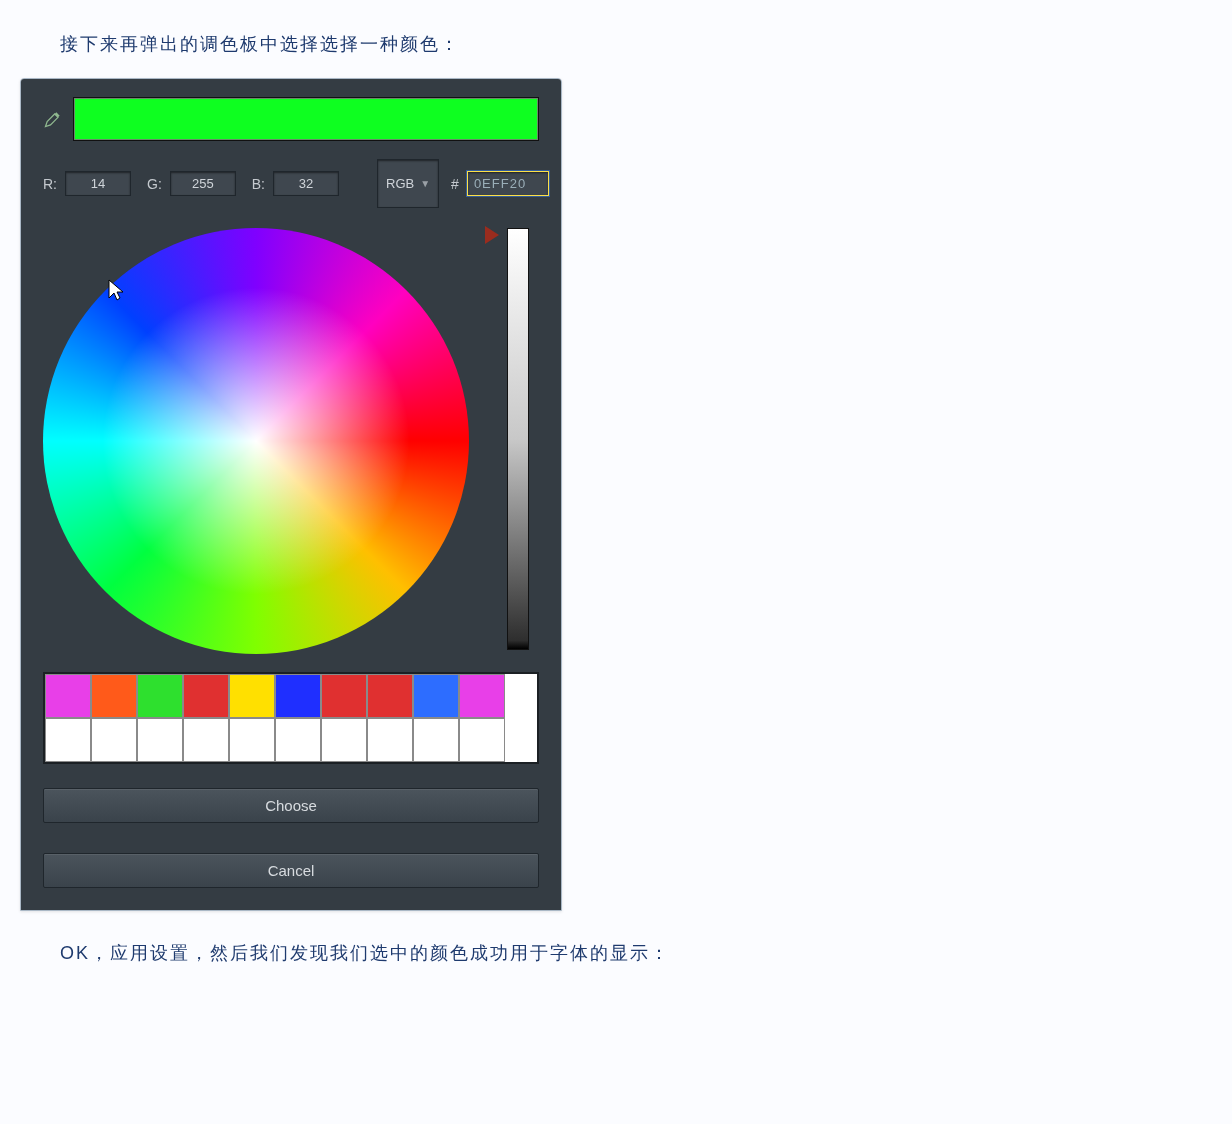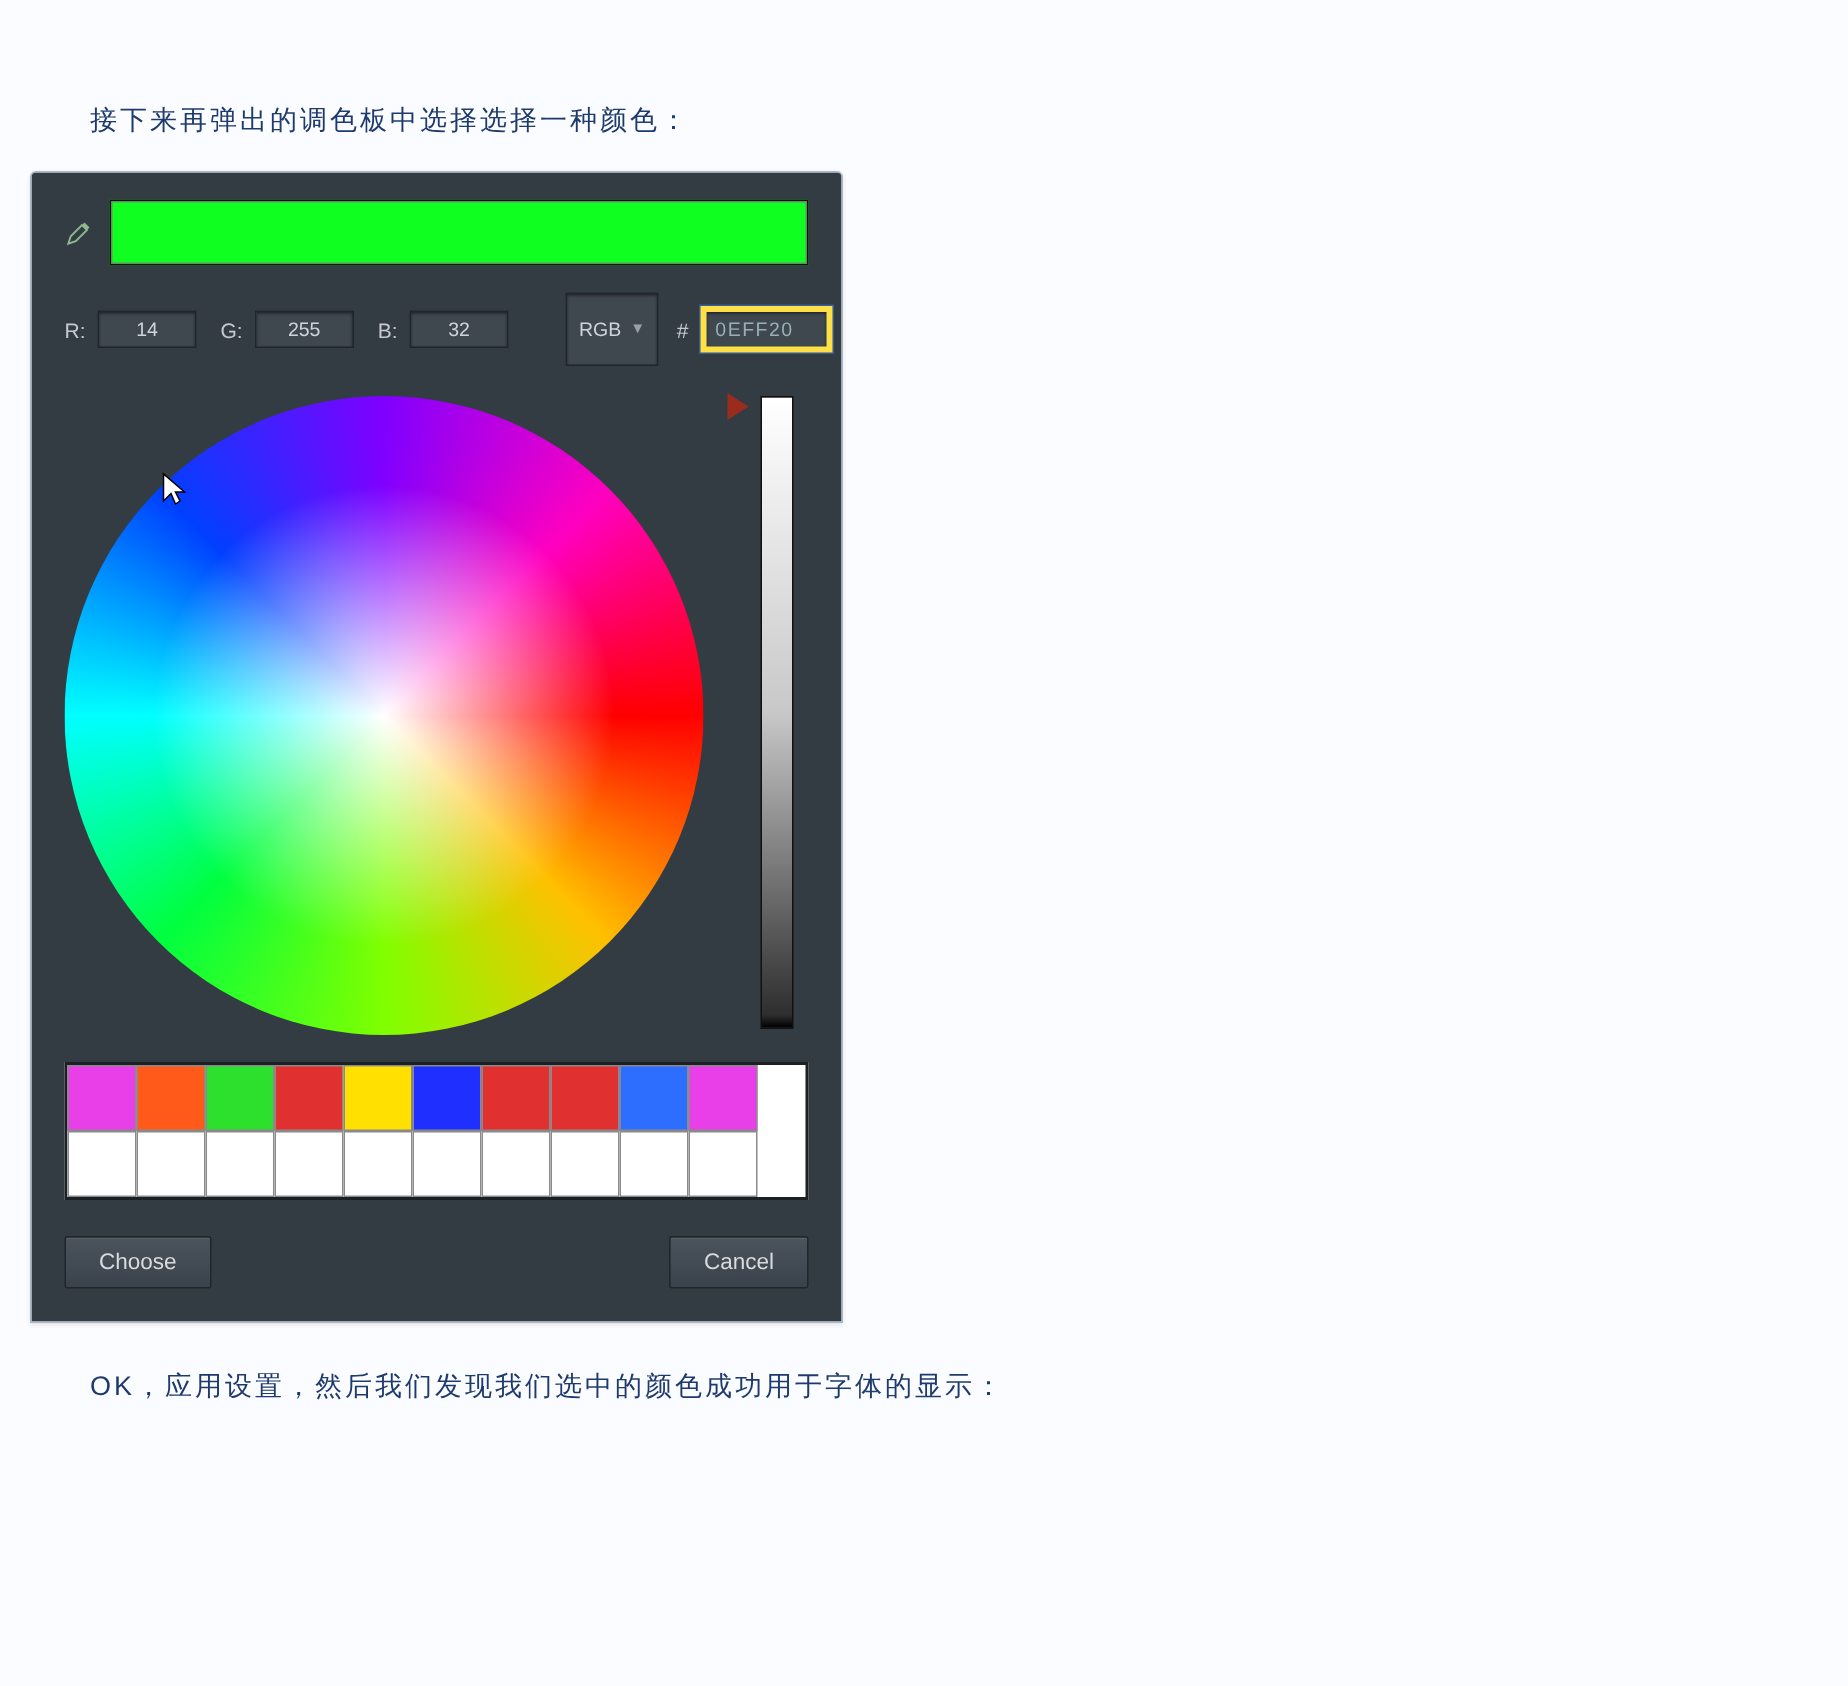--- a/index.html
+++ b/index.html
@@ -5,21 +5,20 @@
   html, body {
     margin: 0;
     padding: 0;
     width: 1232px;
     height: 1124px;
     background: #fbfcff;
     font-family: "Segoe UI", "Microsoft YaHei", Arial, sans-serif;
   }
   .page {
     padding: 24px 60px 40px 60px;
-    margin-top: 36px;
   }
   .intro-text, .outro-text {
     color: #1e3a6e;
     font-size: 18px;
     letter-spacing: 2px;
   }
   .intro-text { margin: 8px 0 22px 0; }
   .outro-text { margin: 30px 0 0 0; }
 
   .dialog-frame {
@@ -117,21 +116,21 @@
   }
   .mode-select .caret {
     font-size: 10px;
     color: #9aa0a6;
   }
   .hash { color: #c4c9ce; margin-left: 4px; }
   .hex-input {
     width: 68px;
     padding: 4px 6px;
     background: #3f474f;
-    border: 4px solid #fde047;
+    border: 1px solid #fde047;
     color: #9aaeb8;
     font-size: 13px;
     letter-spacing: 1px;
     box-shadow: inset 0 1px 2px rgba(0,0,0,0.5), 0 0 0 1px #335d9a;
   }
   .picker-row {
     display: flex;
     gap: 14px;
     align-items: flex-start;
     margin-bottom: 18px;
@@ -198,22 +197,23 @@
   }
   .swatch-cell {
     width: 46px;
     height: 44px;
     border: 1px solid #8a8a8a;
     box-sizing: border-box;
   }
   .footer-row {
     display: flex;
     justify-content: space-between;
-    gap: 1px;
+    gap: 30px;
     margin-top: 24px;
+    flex-direction: column;
   }
   .btn {
     padding: 8px 22px;
     background: linear-gradient(to bottom, #4b545c 0%, #3a434b 100%);
     border: 1px solid #1f262c;
     color: #d7dbdf;
     font-size: 15px;
     border-radius: 2px;
     box-shadow: inset 0 1px 0 rgba(255,255,255,0.08);
   }

